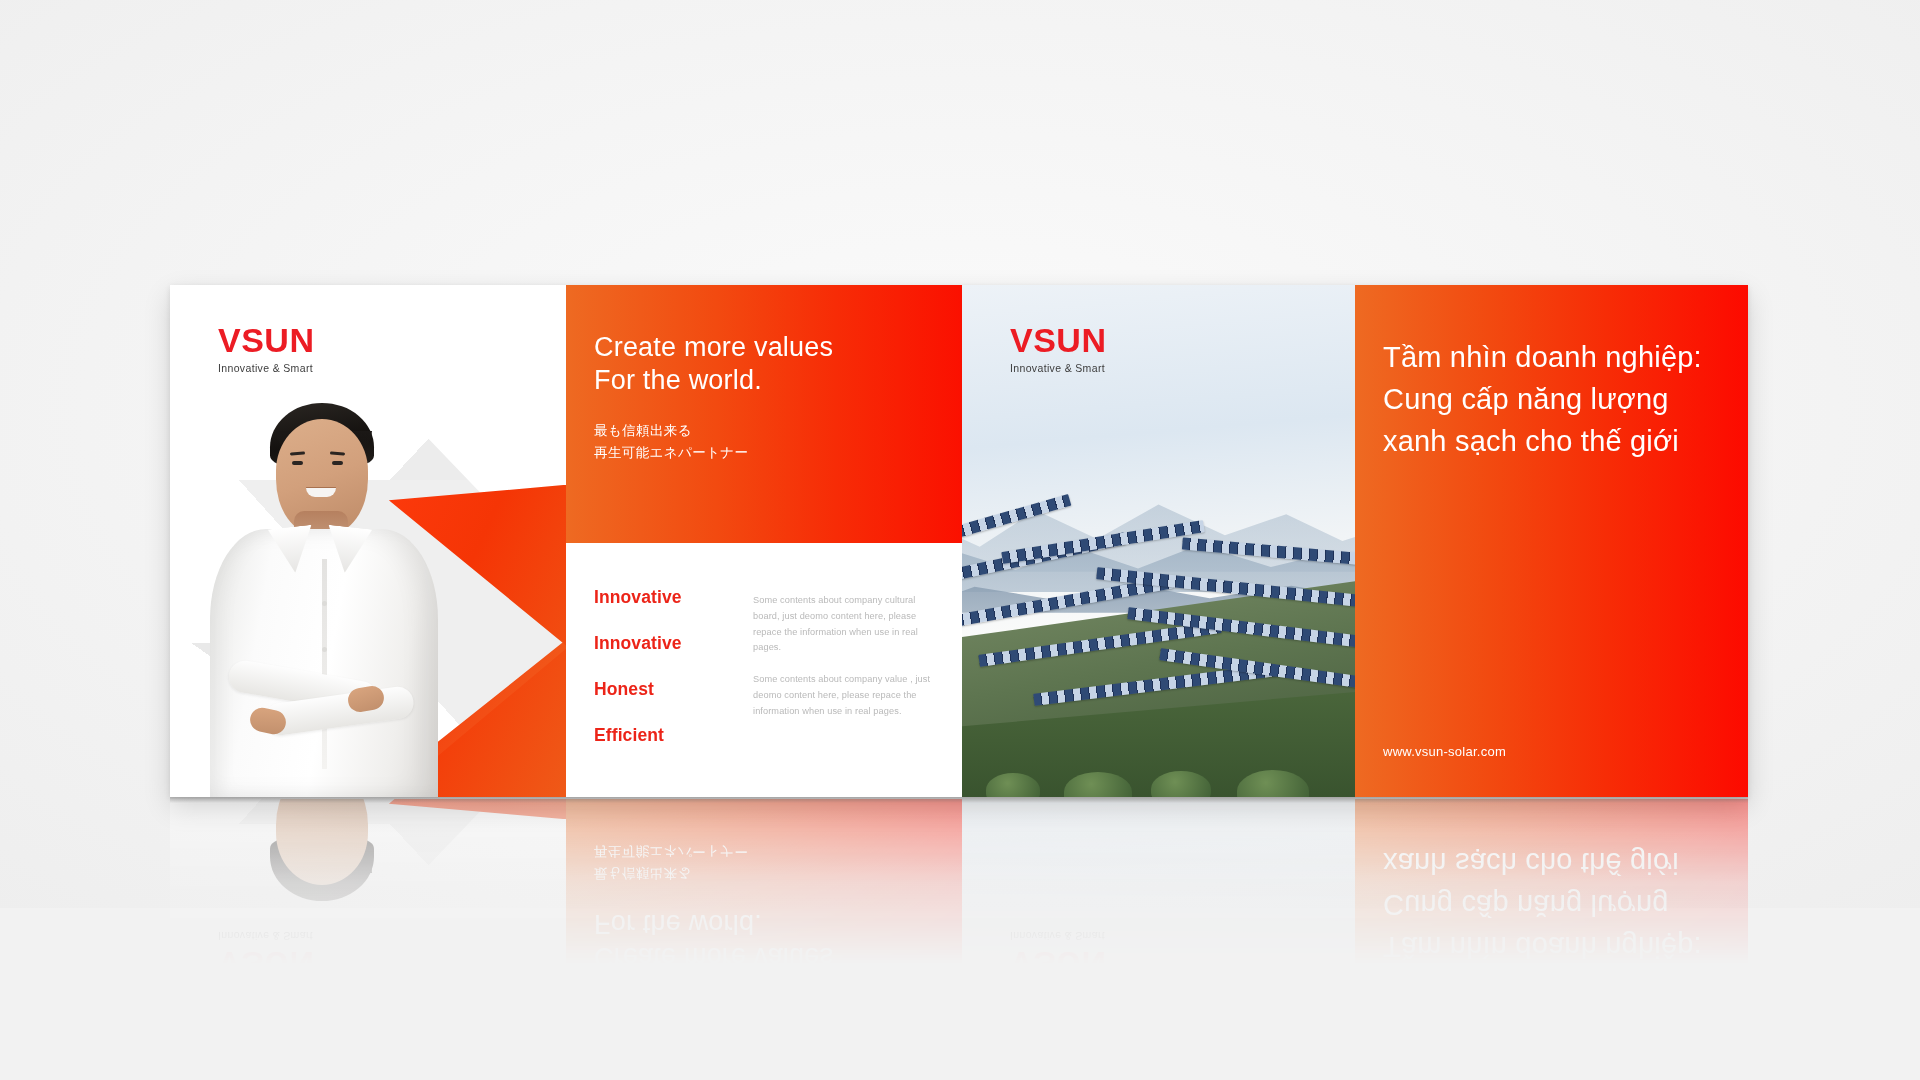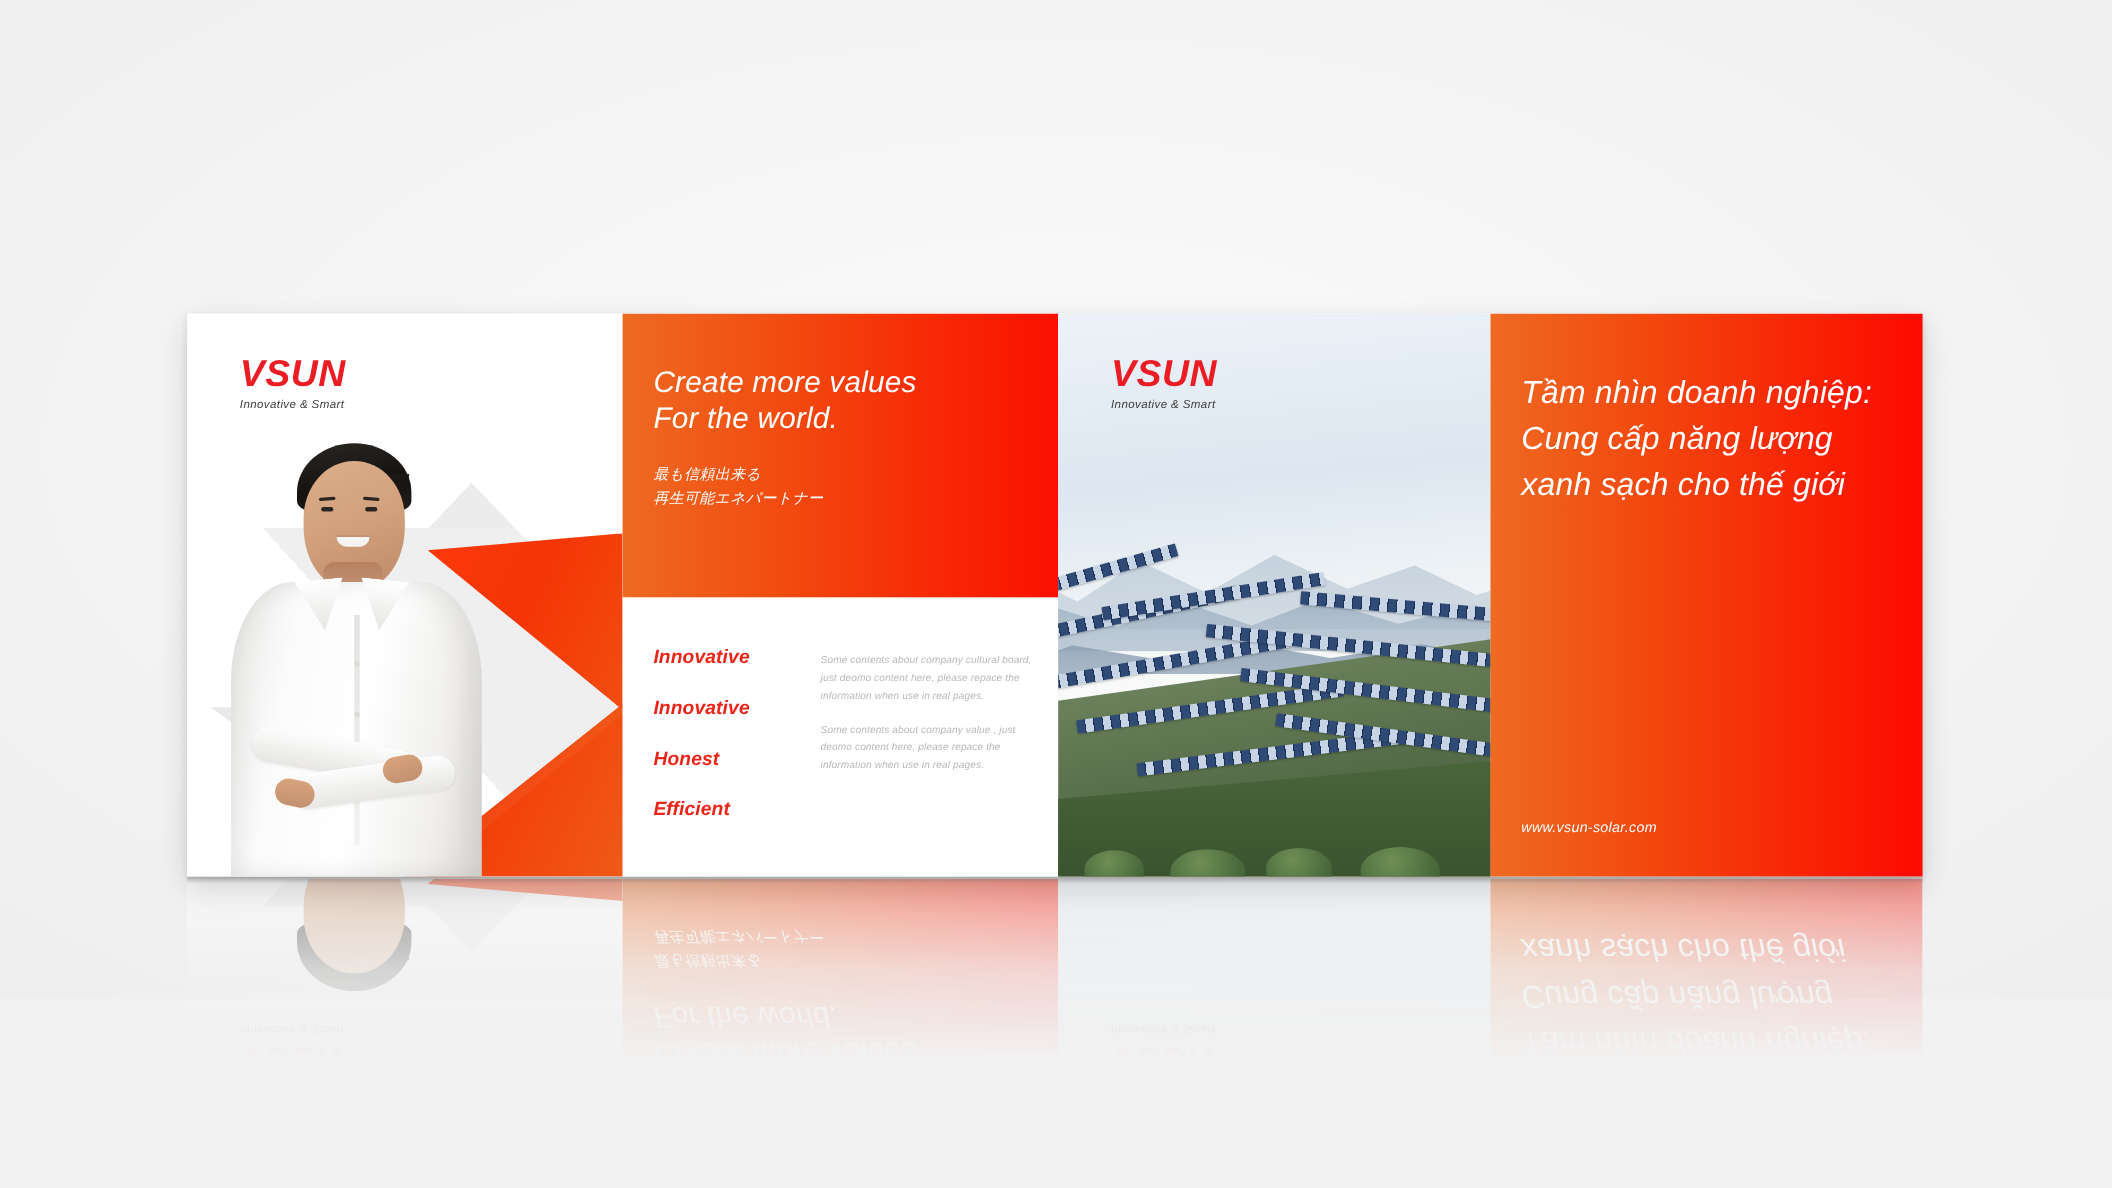--- a/index.html
+++ b/index.html
@@ -9,21 +9,20 @@
     font-family:"Liberation Sans", sans-serif;
     overflow:hidden;
   }
 
   
   .stage {
     position:relative;
     width:1920px; height:908px;
     background:
       radial-gradient(ellipse 1400px 700px at 50% 45%, #fbfbfb 0%, #f4f4f4 55%, #eeeeee 100%);
-    font-style: italic;
   }
 
   
   .card {
     position:absolute;
     left:170px; top:285px;
     width:1578px; height:512px;
     display:flex;
     box-shadow:0 10px 26px rgba(0,0,0,.14), 0 2px 6px rgba(0,0,0,.10);
     background:#fff;
@@ -166,28 +165,28 @@
   }
   .headline {
     font-size:27px; line-height:1.24; font-weight:400;
     letter-spacing:.2px; color:#ffffff;
   }
   .subhead {
     margin-top:22px; font-size:13.5px; line-height:1.62;
     color:#ffffff; letter-spacing:.4px;
   }
   .values-block {
-    flex:1; display:flex; padding:44px 24px 0 28px; gap:8px;
+    flex:1; display:flex; padding:44px 24px 0 28px; gap:31px;
   }
   .values-list { width:128px; flex:0 0 128px; }
   .value-item {
     color:#ec2418; font-size:17.5px; font-weight:600;
     margin-bottom:25px; letter-spacing:.1px;
   }
-  .values-copy { flex:1; padding-top:6px;margin-left:16px; }
+  .values-copy { flex:1; padding-top:6px; }
   .copy-para {
     color:#b9b9b9; font-size:9.2px; line-height:1.72;
     margin-bottom:16px; letter-spacing:.1px;
   }
 
   
   .panel-photo {
     position:relative; width:393px; height:100%;
     flex:0 0 393px; overflow:hidden;
     background:linear-gradient(180deg,#eef3f8 0%, #dbe6f0 22%, #cfddea 40%, #ffffff 100%);

